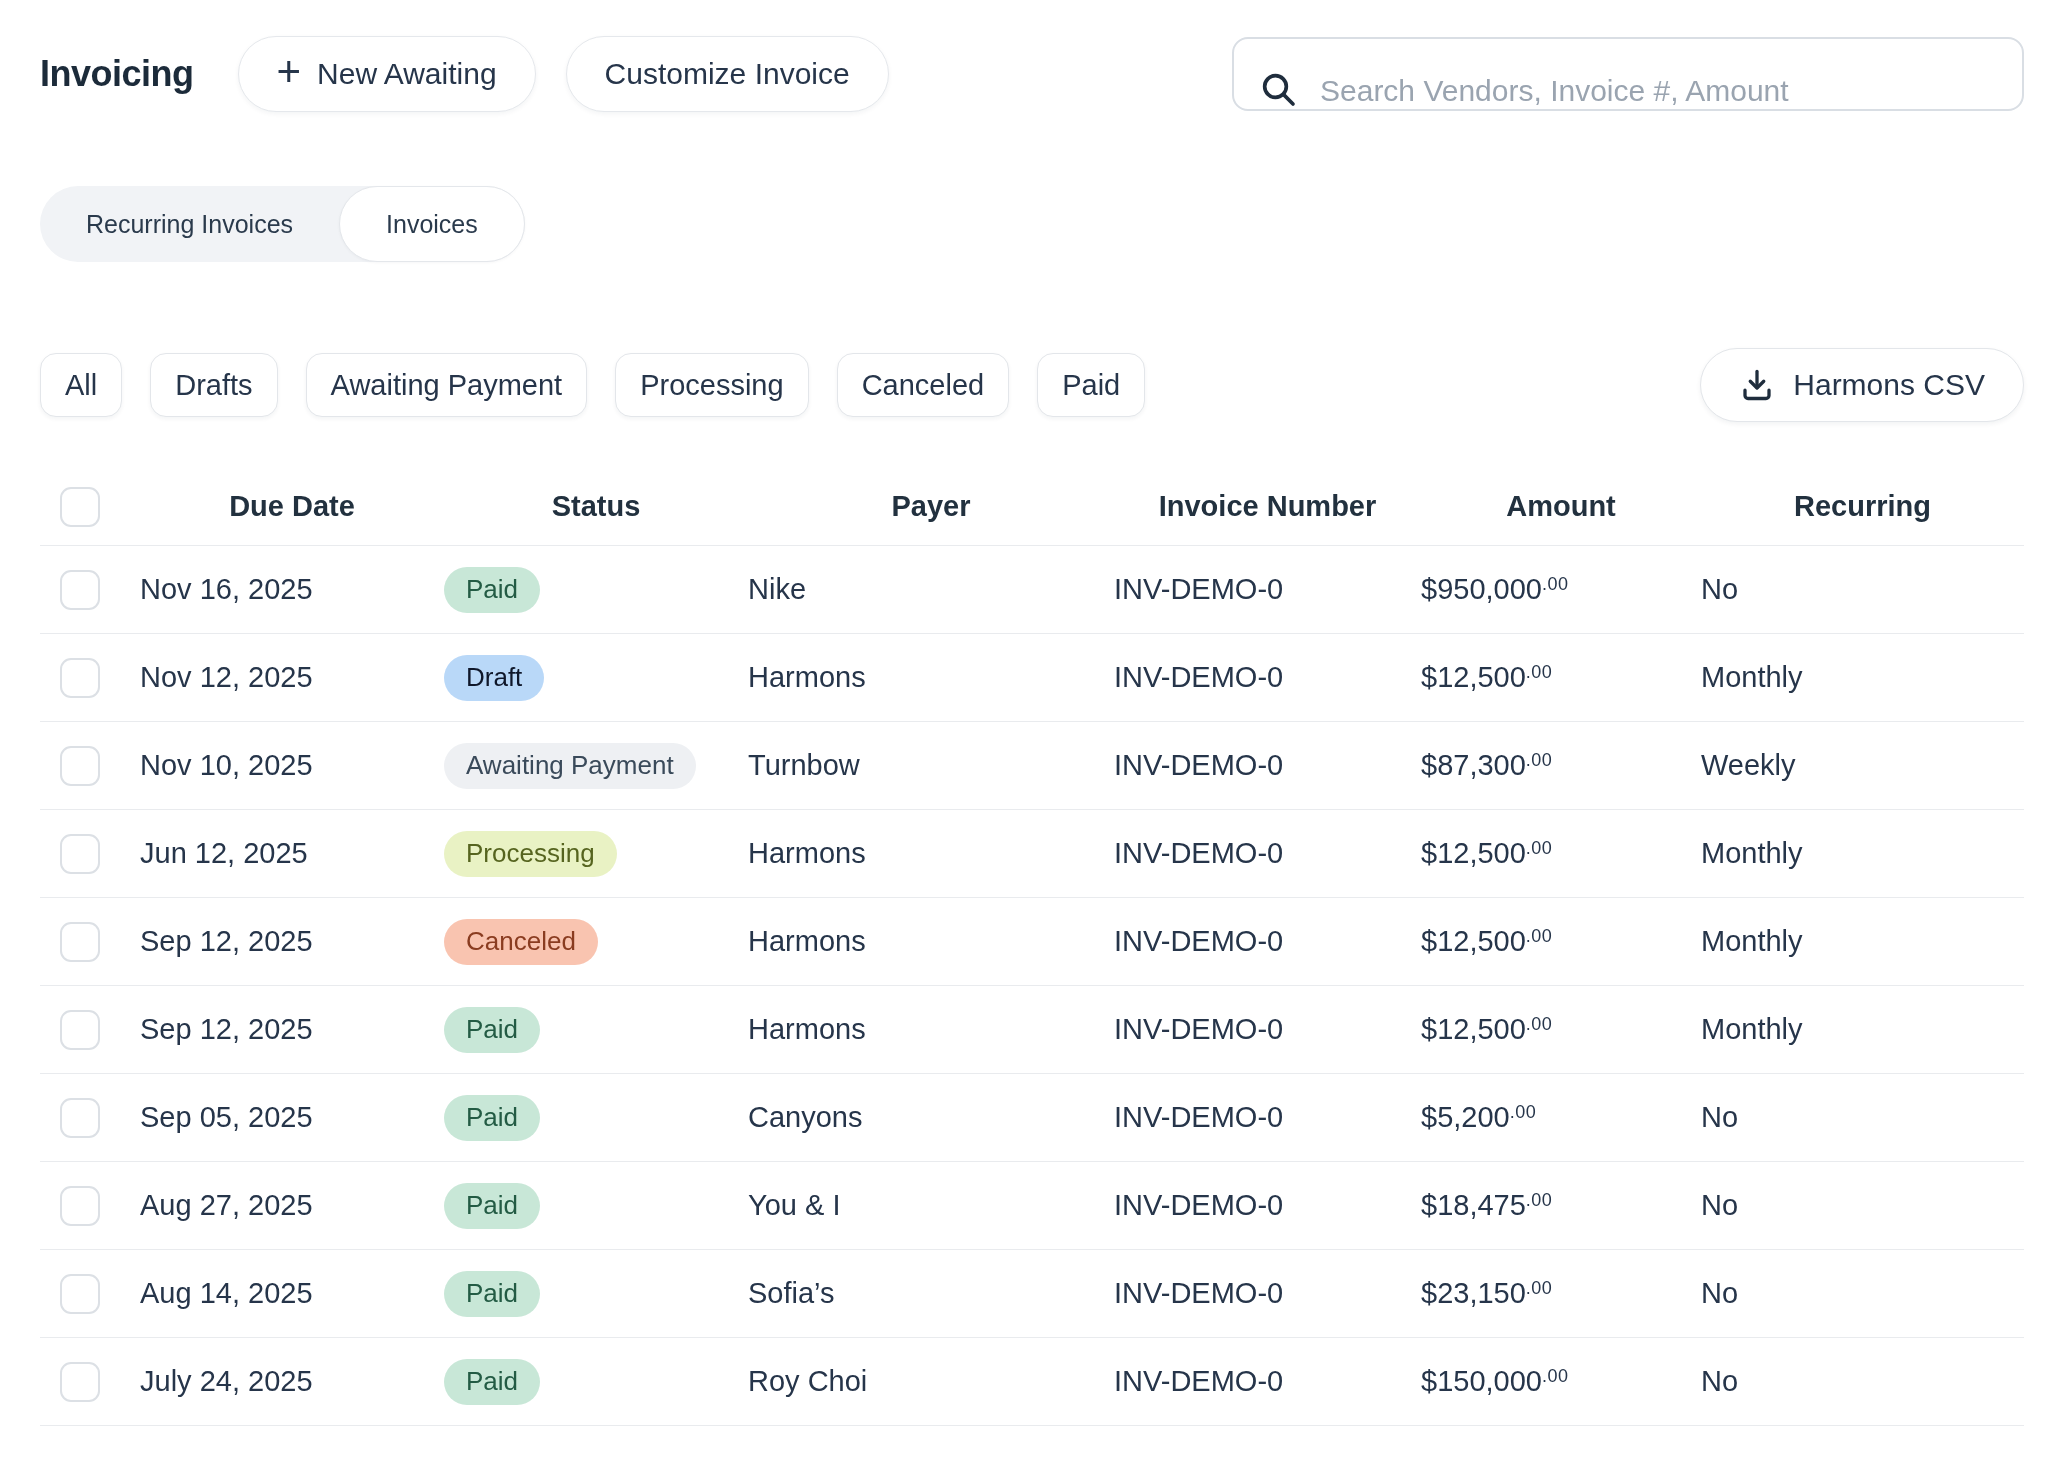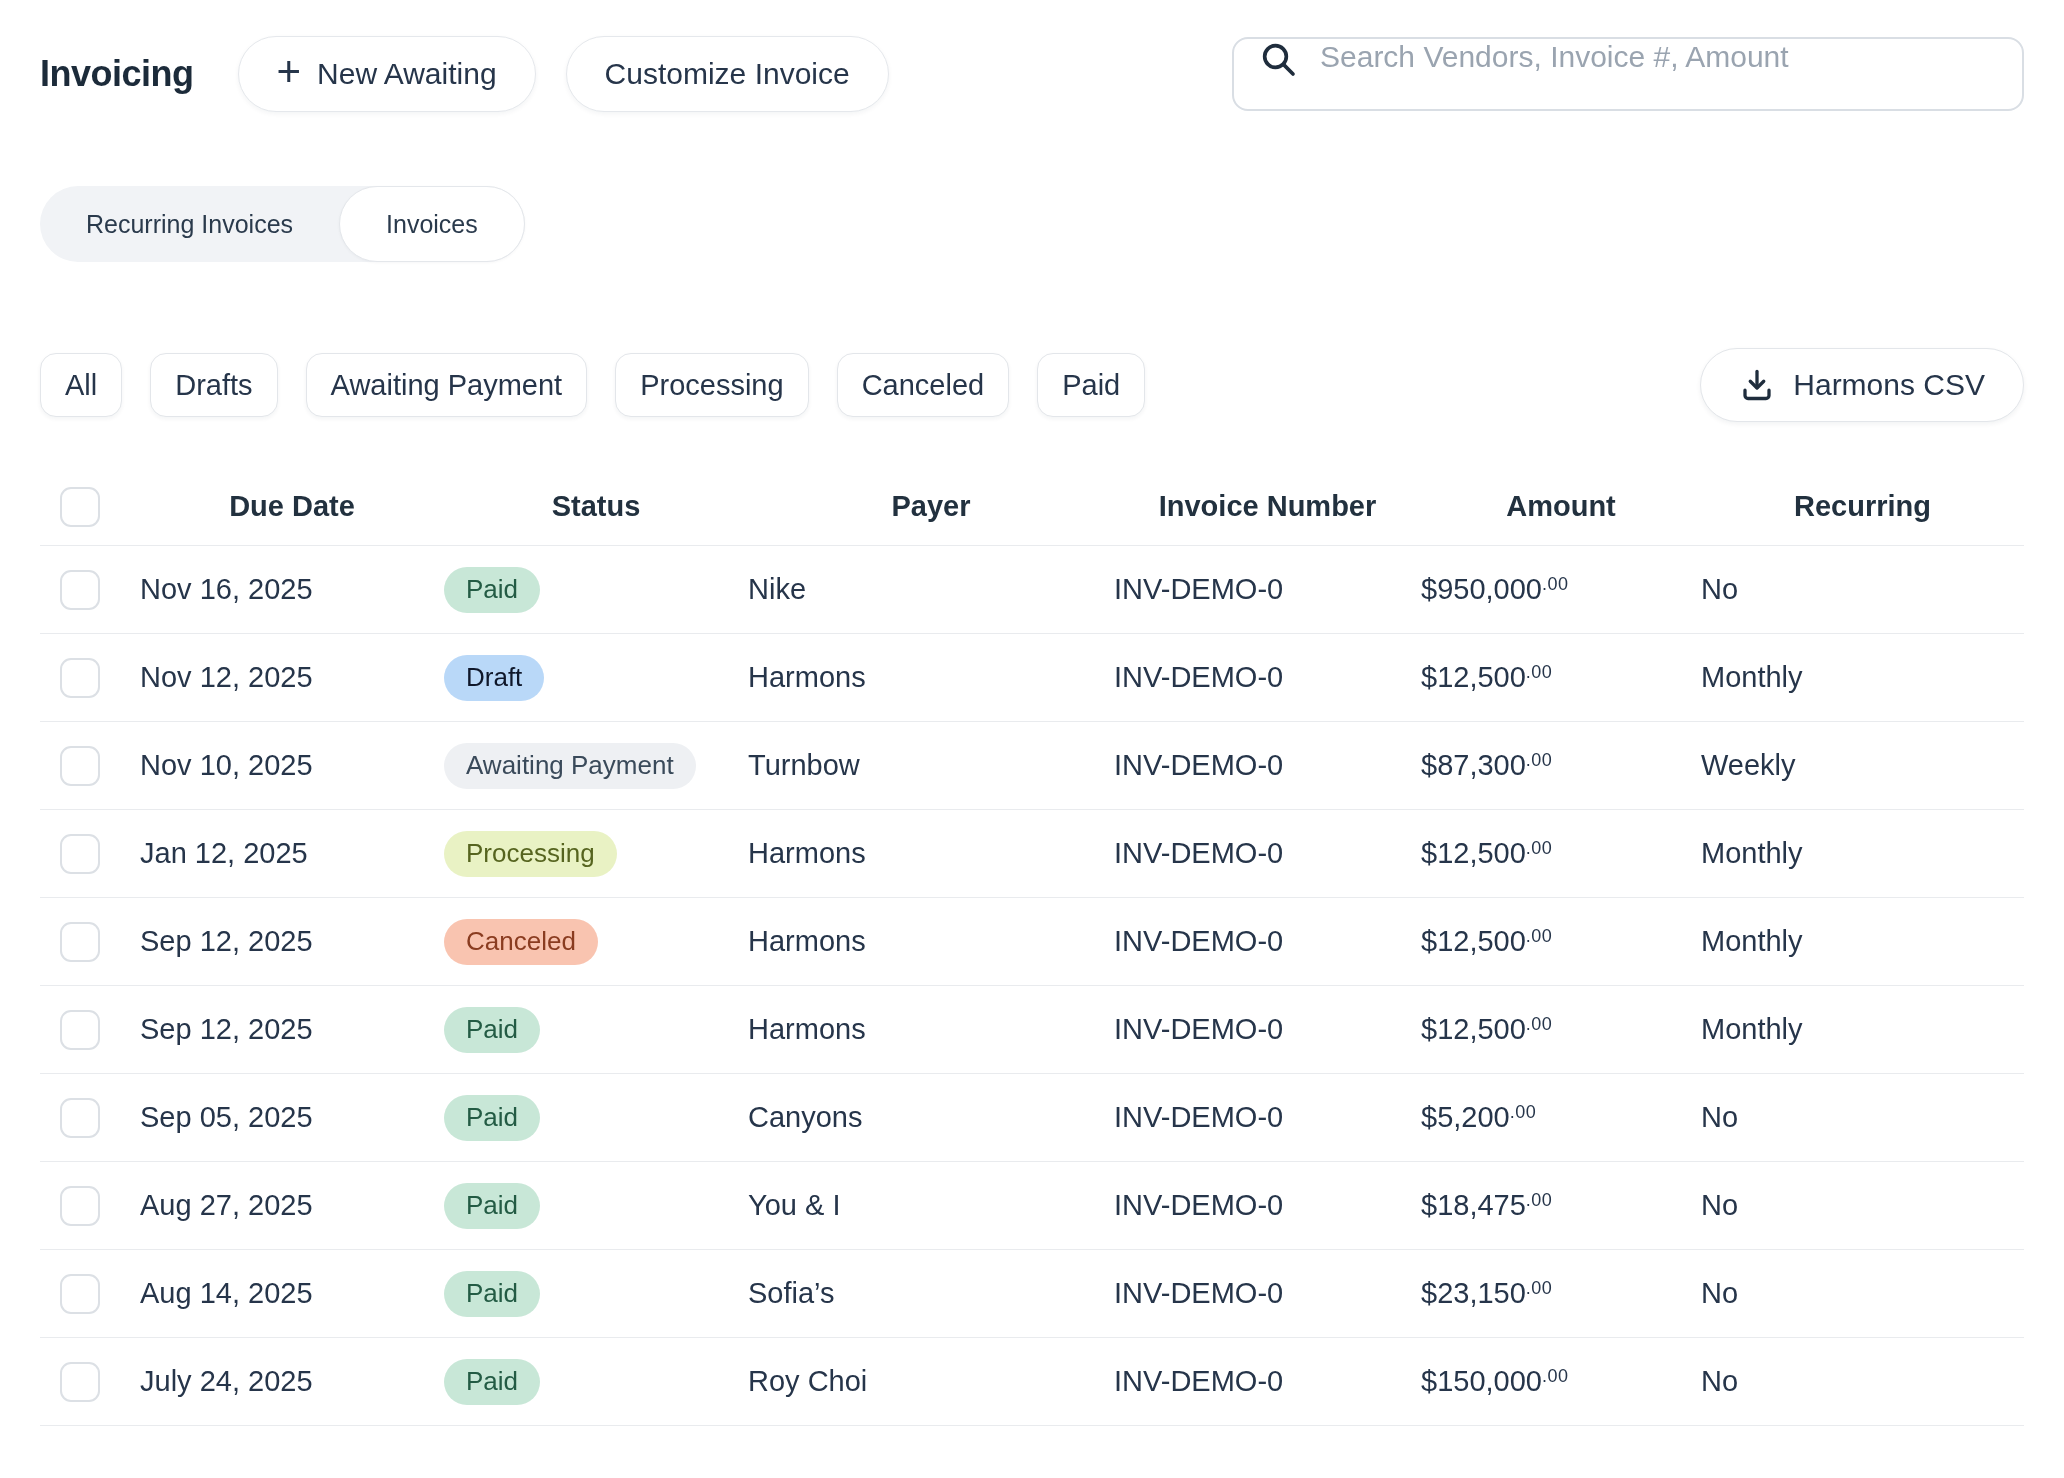--- a/index.html
+++ b/index.html
@@ -25,21 +25,21 @@
     background:#fff; border:1.5px solid #e5e8ec; border-radius:44px;
     font-size:30px; color:#26354a; font-family:inherit;
     box-shadow:0 2px 5px rgba(20,30,50,.05);
     cursor:pointer; white-space:nowrap;
   }
   .btn + .btn { margin-left:30px; }
   .plus-glyph { font-size:42px; line-height:1; margin-top:-5px; font-weight:400; }
 
   .search {
     margin-left:auto;
-    display:flex; align-items:flex-start; gap:20px;
+    display:flex; align-items:flex-end; gap:20px;
     width:792px; height:74px;
     border:2px solid #d9dee4; border-radius:16px;
     padding:0 24px;
     background:#fff;
   }
   .search svg { flex:0 0 auto; }
   .search input {
     border:none; outline:none; flex:1;
     font-size:30px; color:#26354a; font-family:inherit;
     background:transparent;
@@ -213,21 +213,21 @@
       <div class="cell">Turnbow</div>
       <div class="cell">INV-DEMO-0</div>
       <div class="cell"><span>$87,300</span><span class="cents">.00</span></div>
       <div class="cell">Weekly</div>
     </div>
 
     <div class="trow">
       <div class="cell">
           <div class="checkbox"></div>
         </div>
-      <div class="cell">Jan 12, 2025</div>
+      <div class="cell">Jun 12, 2025</div>
       <div class="cell"><span class="badge badge-processing">Processing</span></div>
       <div class="cell">Harmons</div>
       <div class="cell">INV-DEMO-0</div>
       <div class="cell"><span>$12,500</span><span class="cents">.00</span></div>
       <div class="cell">Monthly</div>
     </div>
 
     <div class="trow">
       <div class="cell">
           <div class="checkbox"></div>

